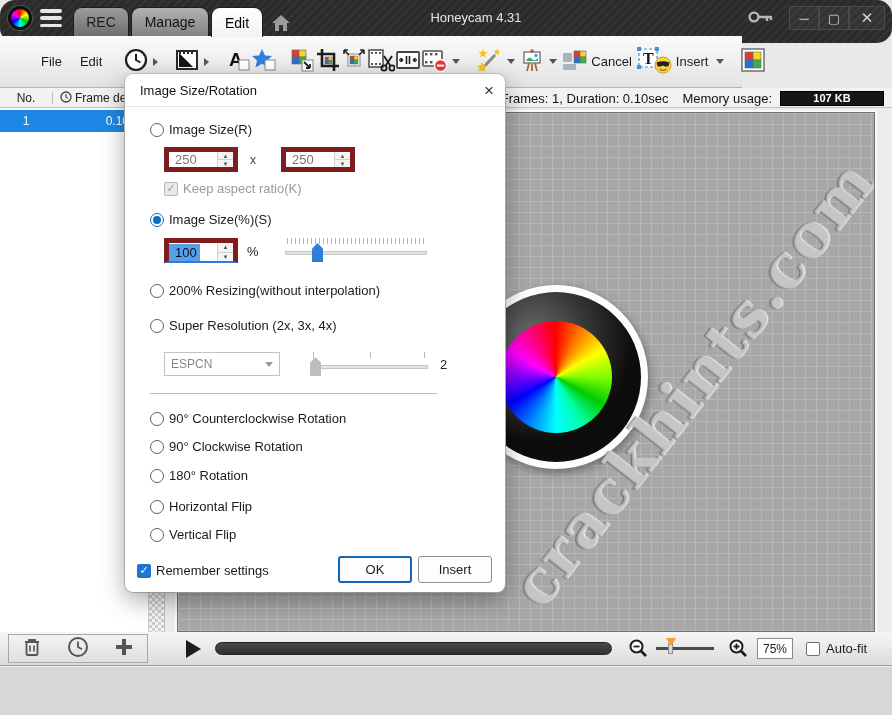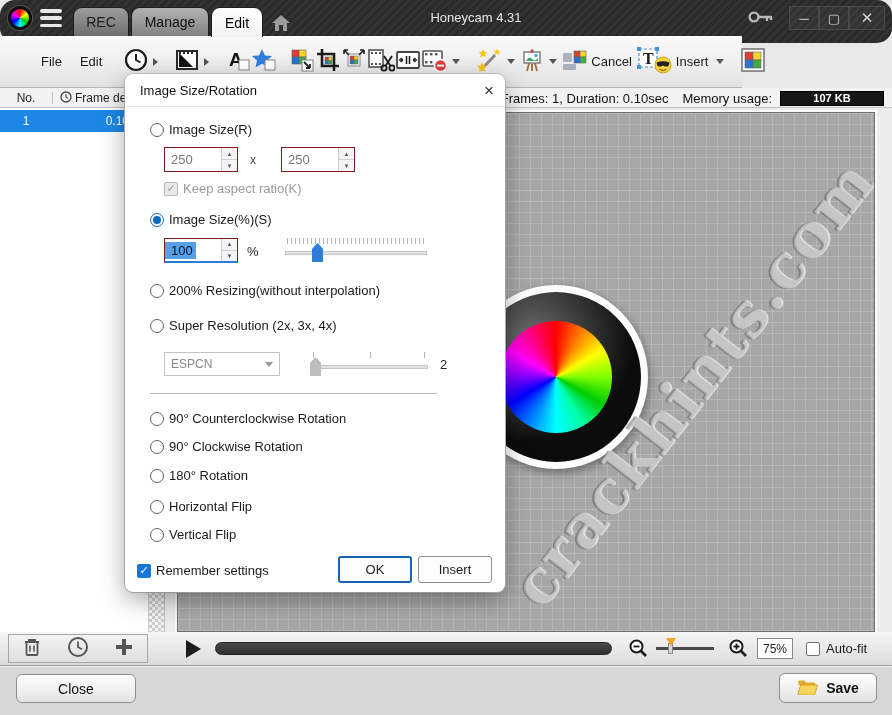--- a/index.html
+++ b/index.html
@@ -90,21 +90,21 @@
     box-shadow:0 8px 24px rgba(0,0,0,0.35),0 0 0 1px #c9c9c9;z-index:20;font-size:13px;color:#1a1a1a;}
   #dlg-title{left:15px;top:9px;font-size:13px;color:#111;}
   #dlg-close{left:352px;top:5px;width:24px;height:24px;display:flex;align-items:center;justify-content:center;
     font-size:17px;color:#333;cursor:pointer;border-radius:4px;}
   #dlg-hr{left:0;top:32px;width:380px;height:1px;background:#e4e4e4;}
   .radio{width:14px;height:14px;border:1px solid #5e5e5e;border-radius:50%;background:#fff;cursor:pointer;}
   .radio.checked{border-color:#0f6cc4;display:flex;align-items:center;justify-content:center;}
   .radio.checked i{width:8px;height:8px;border-radius:50%;background:#0f6cc4;}
   .rlabel{font-size:13px;color:#1a1a1a;cursor:default;}
   .ritem{display:flex;align-items:center;gap:5px;}
-  .spinner{height:25px;border:1px solid #7f1d1d;background:#fff;display:flex;}
+  .spinner{height:25px;border:5px solid #7f1d1d;background:#fff;display:flex;}
   .spin-val{flex:1;display:flex;align-items:center;padding-left:6px;font-size:13px;color:#777;}
   .spin-btns{width:16px;border-left:1px solid #d0d0d0;display:flex;flex-direction:column;}
   .spin-btns b{flex:1;display:flex;align-items:center;justify-content:center;font-size:6px;color:#555;
     background:#f4f4f4;cursor:pointer;font-weight:normal;}
   .spin-btns b:first-child{border-bottom:1px solid #d0d0d0;}
   #spin-pct{border-bottom:2px solid #2d7dd2;}
   #spin-pct .spin-val{padding-left:0;}
   #spin-pct .spin-val em{font-style:normal;background:#57a0e6;color:#04122a;padding:1px 3px 1px 6px;}
   .chk{width:14px;height:14px;border-radius:2px;display:flex;align-items:center;justify-content:center;
     font-size:11px;cursor:pointer;}
@@ -599,25 +599,15 @@
         </svg>
     </span>
     <div id="zoom-level" class="abs">75%</div>
     <div id="autofit" class="abs">
       <span class="chk off"></span>
       <span>Auto-fit</span>
     </div>
   </div>
 
   <div id="footer" class="abs">
-    <div id="btn-close-app" class="abs bigbtn">Close</div>
-    <div id="btn-save" class="abs bigbtn">
-      <span>
-        <svg width="21" height="16" viewBox="0 0 21 16">
-            <path d="M1 3 q0-1.5 1.5-1.5 h5 l1.5 2 h8 q1.5 0 1.5 1.5 v1 h-17 z" fill="#e3aa2e"></path>
-            <path d="M1 15 L3.5 6 h17 L18 15 q-0.2 1 -1.4 1 H2.2 Q1 16 1 15 z" fill="#f7d358" stroke="#c99b28" stroke-width="0.8"></path>
-          </svg>
-      </span>
-      <span>Save</span>
-    </div>
   </div>
 
 </div>
 
 </body></html>

